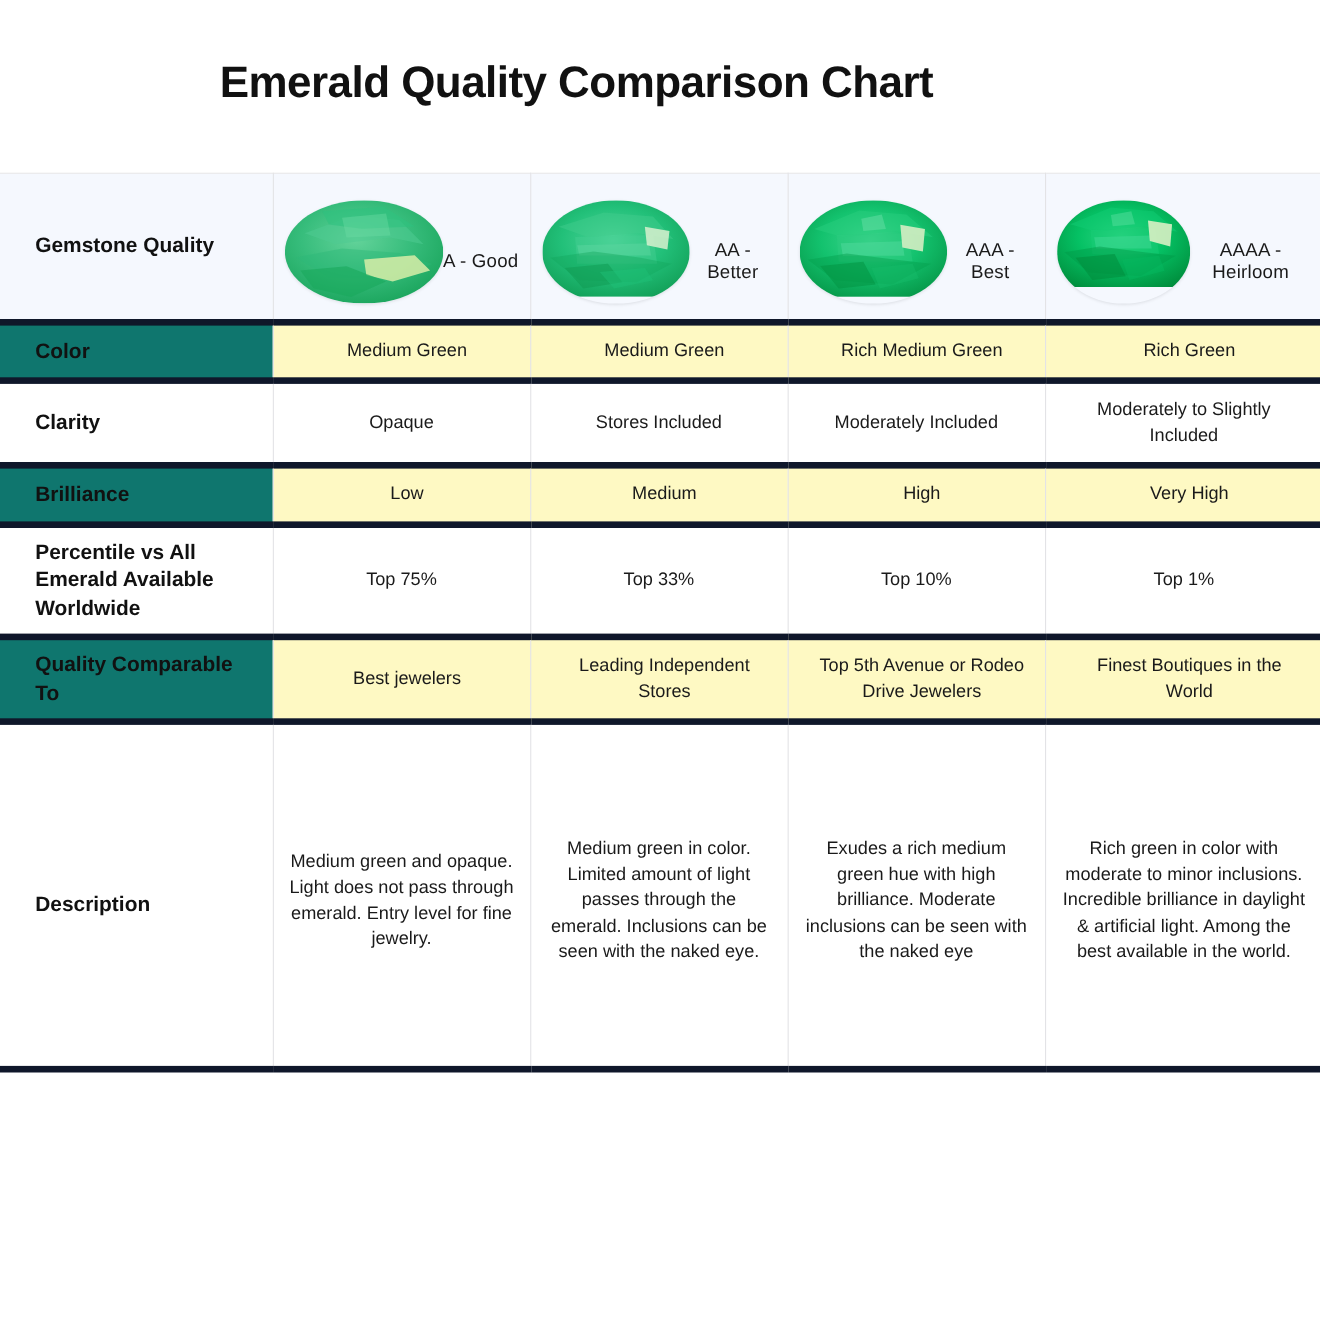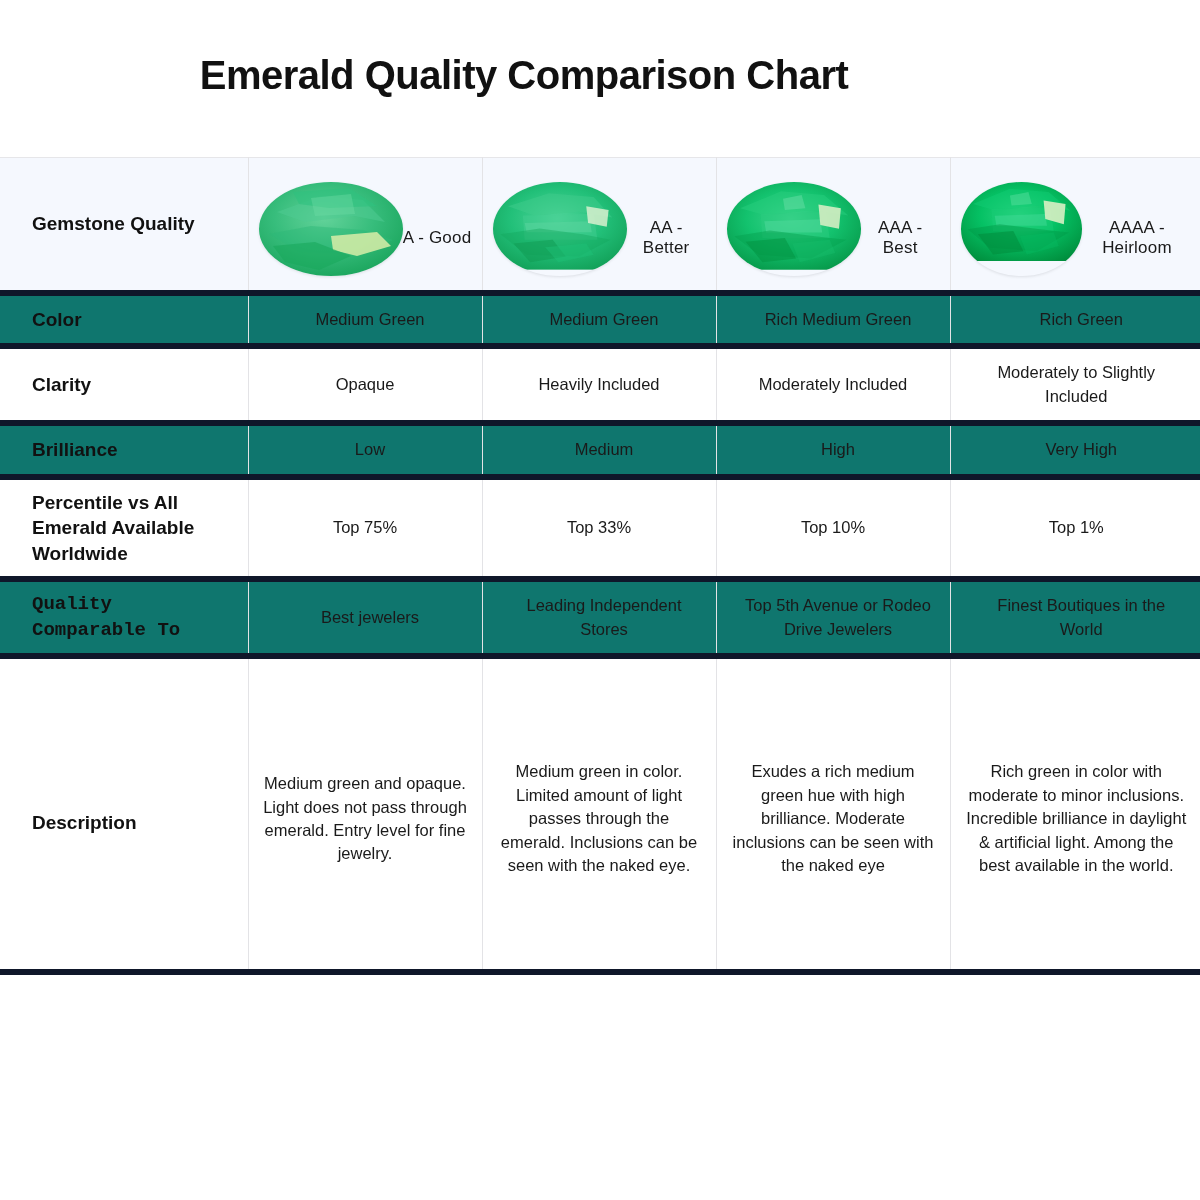--- a/index.html
+++ b/index.html
@@ -76,21 +76,21 @@
     text-align: center;
     padding: 12px 14px;
     font-size: 16.5px;
     font-weight: 400;
     color: #1a1a1a;
     line-height: 1.42;
   }
 
   
   tr.tint-blue td { background: #f5f8fe; }
-  tr.tint-gray td.cell { background: #0f766e; padding-left: 24px; }
+  tr.tint-gray td.cell { background: #fef9c3; padding-left: 24px; }
   tr.tint-gray td.rowlabel { background: #0f766e; }
   tr.tint-white td { background: #ffffff; }
 
   
   td.gemcell {
     text-align: center;
     padding: 24px 10px 14px 10px;
     vertical-align: middle;
   }
   .gem-stack {
@@ -258,21 +258,21 @@
           <td class="rowlabel">Color</td>
           <td class="cell">Medium Green</td>
           <td class="cell">Medium Green</td>
           <td class="cell">Rich Medium Green</td>
           <td class="cell">Rich Green</td>
         </tr>
 
         <tr class="tint-white">
           <td class="rowlabel">Clarity</td>
           <td class="cell">Opaque</td>
-          <td class="cell">Heavily Included</td>
+          <td class="cell">Stores Included</td>
           <td class="cell">Moderately Included</td>
           <td class="cell">Moderately to Slightly Included</td>
         </tr>
 
         <tr class="tint-gray">
           <td class="rowlabel">Brilliance</td>
           <td class="cell">Low</td>
           <td class="cell">Medium</td>
           <td class="cell">High</td>
           <td class="cell">Very High</td>
@@ -280,21 +280,21 @@
 
         <tr class="tint-white">
           <td class="rowlabel" style="padding-right:40px;">Percentile vs All Emerald Available Worldwide</td>
           <td class="cell">Top 75%</td>
           <td class="cell">Top 33%</td>
           <td class="cell">Top 10%</td>
           <td class="cell">Top 1%</td>
         </tr>
 
         <tr class="tint-gray">
-          <td class="rowlabel" style="padding-right:36px;font-family:Liberation Mono, monospace;">Quality Comparable To</td>
+          <td class="rowlabel" style="padding-right:36px;">Quality Comparable To</td>
           <td class="cell">Best jewelers</td>
           <td class="cell">Leading Independent Stores</td>
           <td class="cell">Top 5th Avenue or Rodeo Drive Jewelers</td>
           <td class="cell">Finest Boutiques in the World</td>
         </tr>
 
         <tr class="tint-white">
           <td class="rowlabel desc-label" style="height:316px;margin-left:12px;">Description</td>
           <td class="cell desc-cell desc">Medium green and opaque. Light does not pass through emerald. Entry level for fine jewelry.</td>
           <td class="cell desc-cell desc">Medium green in color. Limited amount of light passes through the emerald. Inclusions can be seen with the naked eye.</td>

